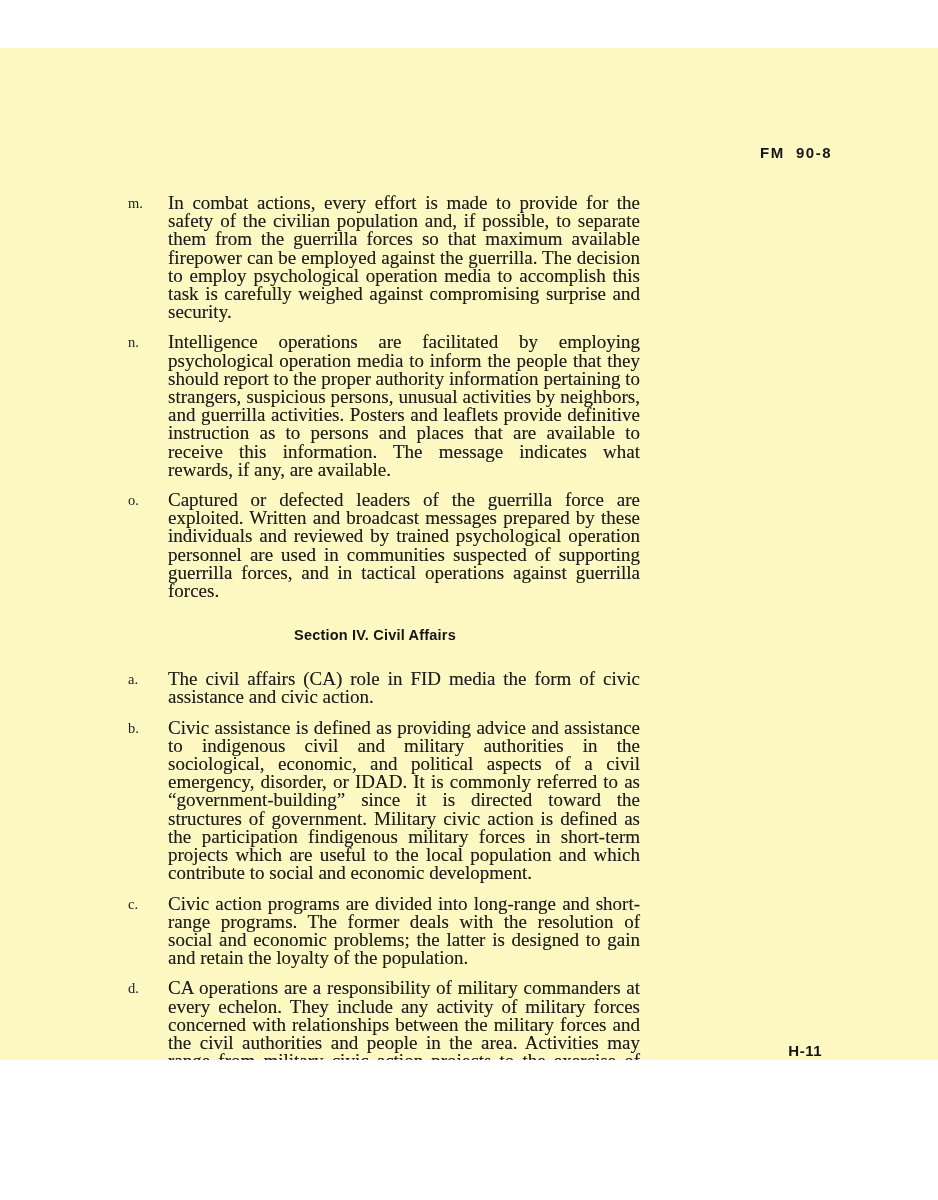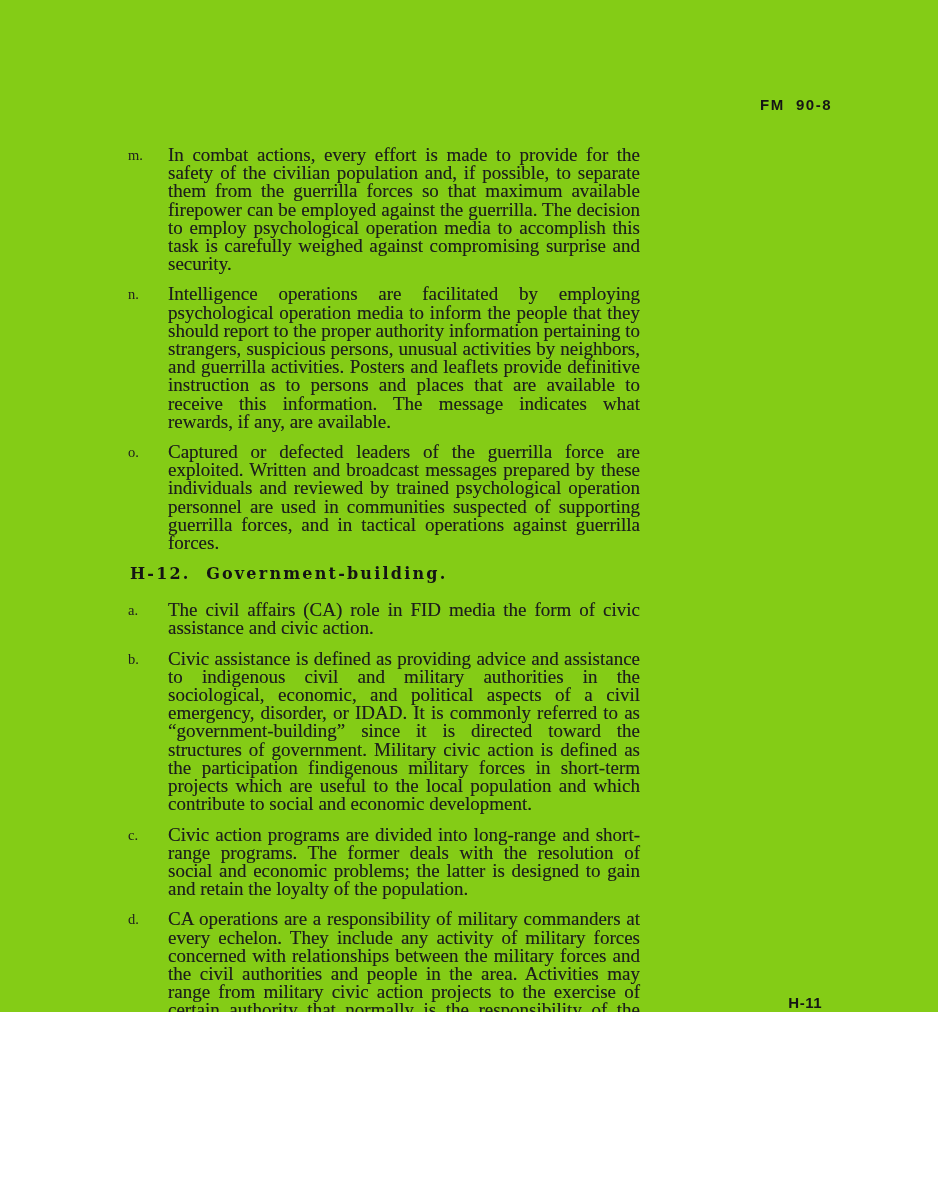--- a/index.html
+++ b/index.html
@@ -1,23 +1,24 @@
 <!DOCTYPE html>
 <html><head>
 <meta charset="utf-8">
 <style>
   html, body { margin: 0; padding: 0; background: #ffffff; }
   .page {
     position: relative;
     width: 938px;
     height: 1012px;
-    background: #84cc16;
+    background: #fef9c3;
     font-family: "Liberation Serif", serif;
     color: #1d1d1d;
     overflow: hidden;
+    margin-top: 48px;
   }
   .page-header {
     position: absolute;
     top: 79px;
     right: 106px;
     font-family: "Liberation Sans", sans-serif;
     font-weight: bold;
     font-size: 15px;
     letter-spacing: 1.5px;
     white-space: pre;
@@ -99,22 +100,22 @@
     <div class="para">
       <span class="para-label">n.</span>
       <p class="para-text">Intelligence operations are facilitated by employing psychological operation media to inform the people that they should report to the proper authority information pertaining to strangers, suspicious persons, unusual activities by neighbors, and guerrilla activities. Posters and leaflets provide definitive instruction as to persons and places that are available to receive this information. The message indicates what rewards, if any, are available.</p>
     </div>
 
     <div class="para">
       <span class="para-label">o.</span>
       <p class="para-text">Captured or defected leaders of the guerrilla force are exploited. Written and broadcast messages prepared by these individuals and reviewed by trained psychological operation personnel are used in communities suspected of supporting guerrilla forces, and in tactical operations against guerrilla forces.</p>
     </div>
 
+    <h2 class="section-heading">Section IV. Civil Affairs</h2>
 
-    <h1 class="article-heading">H-12.  Government-building.</h1>
 
     <div class="para">
       <span class="para-label">a.</span>
       <p class="para-text">The civil affairs (CA) role in FID media the form of civic assistance and civic action.</p>
     </div>
 
     <div class="para">
       <span class="para-label">b.</span>
       <p class="para-text">Civic assistance is defined as providing advice and assistance to indigenous civil and military authorities in the sociological, economic, and political aspects of a civil emergency, disorder, or IDAD. It is commonly referred to as “government-building” since it is directed toward the structures of government. Military civic action is defined as the participation findigenous military forces in short-term projects which are useful to the local population and which contribute to social and economic development.</p>
     </div>

